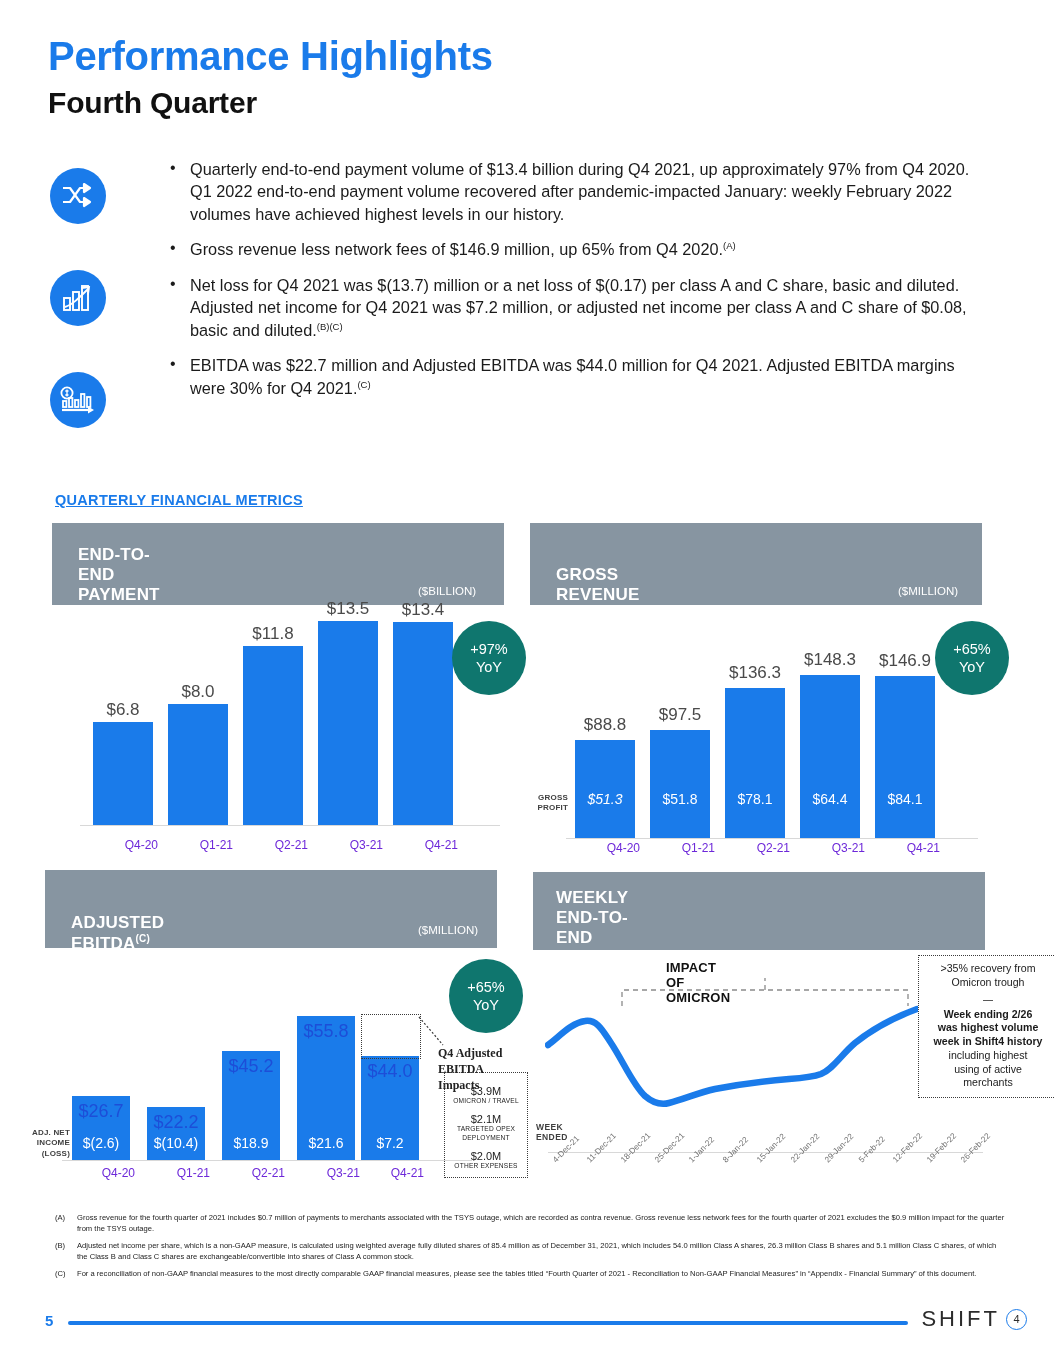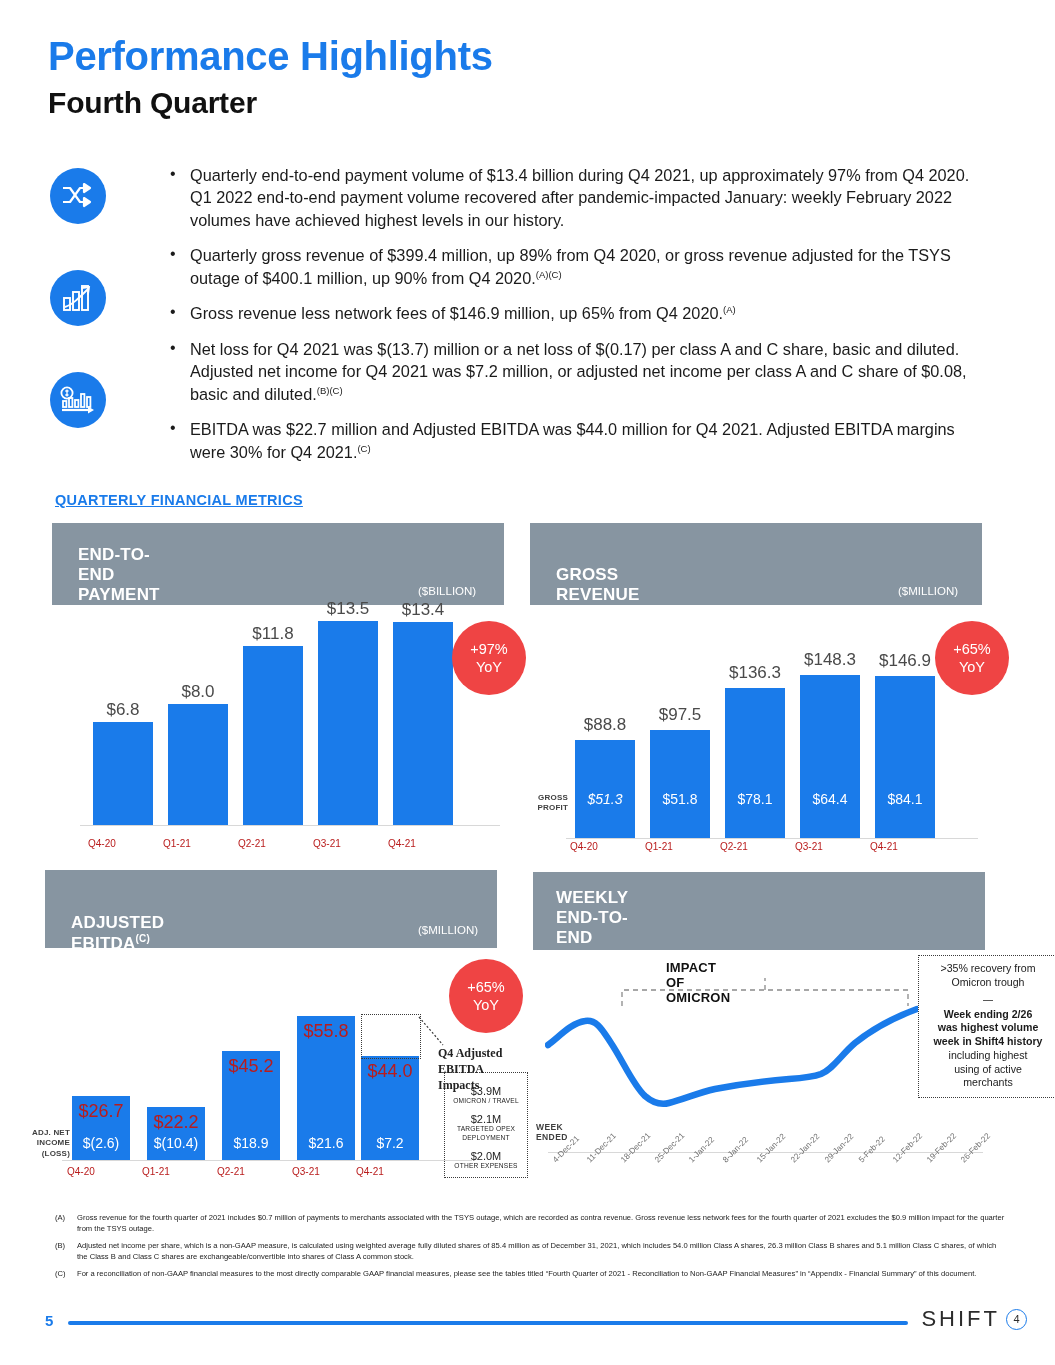--- a/index.html
+++ b/index.html
@@ -24,21 +24,21 @@
   .icon-circle{
     position:absolute;width:56px;height:56px;border-radius:50%;
     background:#1a7bea;display:flex;align-items:center;justify-content:center;
   }
   .icon-circle svg{display:block;}
 
   
   .bullets{position:absolute;left:166px;top:158px;width:824px;}
   .bullet{
     position:relative;padding-left:24px;margin-bottom:13px;
-    font-size:16.3px;line-height:1.38;color:#1b1b1b;margin-top:6px;
+    font-size:16.3px;line-height:1.38;color:#1b1b1b;
   }
   .bullet:before{
     content:"•";position:absolute;left:4px;top:-1px;font-size:16px;color:#1b1b1b;
   }
   .sup{font-size:9.5px;vertical-align:super;}
 
   
   .section-label{
     position:absolute;left:55px;top:492px;
     font-size:14.5px;font-weight:bold;color:#1a7bea;letter-spacing:0.3px;text-decoration:underline;
@@ -60,35 +60,35 @@
 
   
   .bar{position:absolute;background:#1a7bea;}
   .bar-label{
     position:absolute;font-size:17px;color:#4a4a4a;text-align:center;
   }
   .bar-inlabel{
     position:absolute;font-size:14px;color:#ffffff;text-align:center;
   }
   .bar-inlabel-lg{
-    position:absolute;font-size:18px;color:#b91c1c;text-align:center;
+    position:absolute;font-size:18px;color:#1d4ed8;text-align:center;
   }
   .cat-label{
-    position:absolute;font-size:10px;color:#b91c1c;text-align:left;
+    position:absolute;font-size:12px;color:#6d28d9;text-align:right;
   }
   .axis-line{position:absolute;background:#d8d8d8;height:1px;}
   .side-note{
     position:absolute;font-size:8px;font-weight:bold;color:#3f3f3f;
     text-align:right;line-height:1.3;letter-spacing:0.2px;
   }
 
   
   .badge{
     position:absolute;width:74px;height:74px;border-radius:50%;
-    background:#ef4444;color:#fff;display:flex;flex-direction:column;
+    background:#0f766e;color:#fff;display:flex;flex-direction:column;
     align-items:center;justify-content:center;
     font-size:14.5px;line-height:1.25;text-align:center;
   }
 
   
   .dash-top{
     position:absolute;border:1.4px dotted #3a3a3a;background:transparent;
   }
   .impacts-title{
     position:absolute;font-size:12px;font-weight:bold;color:#222;
@@ -184,23 +184,20 @@
         <path d="M28 21.5 L34 25 L28 28.5 Z" fill="#fff" stroke="none"></path>
       </g>
     </svg>
   </div>
 
   <div class="bullets">
     <div class="bullet">
       <span>Quarterly end-to-end payment volume of $13.4 billion during Q4 2021, up approximately 97% from Q4 2020. Q1 2022 end-to-end payment volume recovered after pandemic-impacted January: weekly February 2022 volumes have achieved highest levels in our history.</span><span class="sup"></span>
     </div>
     <div class="bullet">
-      <span>Quarterly gross revenue of $399.4 million, up 89% from Q4 2020, or gross revenue adjusted for the TSYS outage of $400.1 million, up 90%  from Q4 2020.</span><span class="sup">(A)(C)</span>
-    </div>
-    <div class="bullet">
       <span>Gross revenue less network fees of $146.9 million, up 65% from Q4 2020.</span><span class="sup">(A)</span>
     </div>
     <div class="bullet">
       <span>Net loss for Q4 2021 was $(13.7) million or a net loss of $(0.17) per class A and C share, basic and diluted. Adjusted net income for Q4 2021 was $7.2 million, or adjusted net income per class A and C share of $0.08, basic and diluted.</span><span class="sup">(B)(C)</span>
     </div>
     <div class="bullet">
       <span>EBITDA was $22.7 million and Adjusted EBITDA was $44.0 million for Q4 2021. Adjusted EBITDA margins were 30% for Q4 2021.</span><span class="sup">(C)</span>
     </div>
   </div>
 

